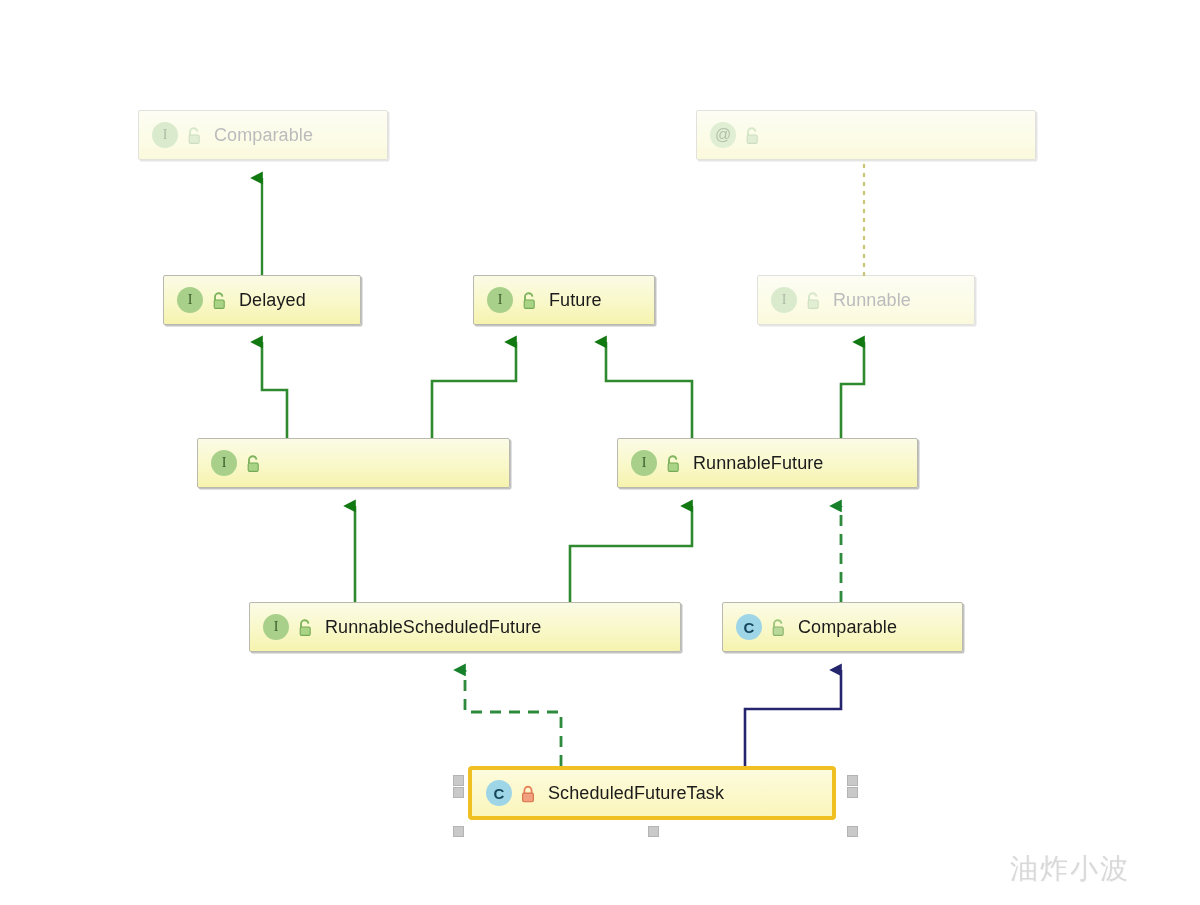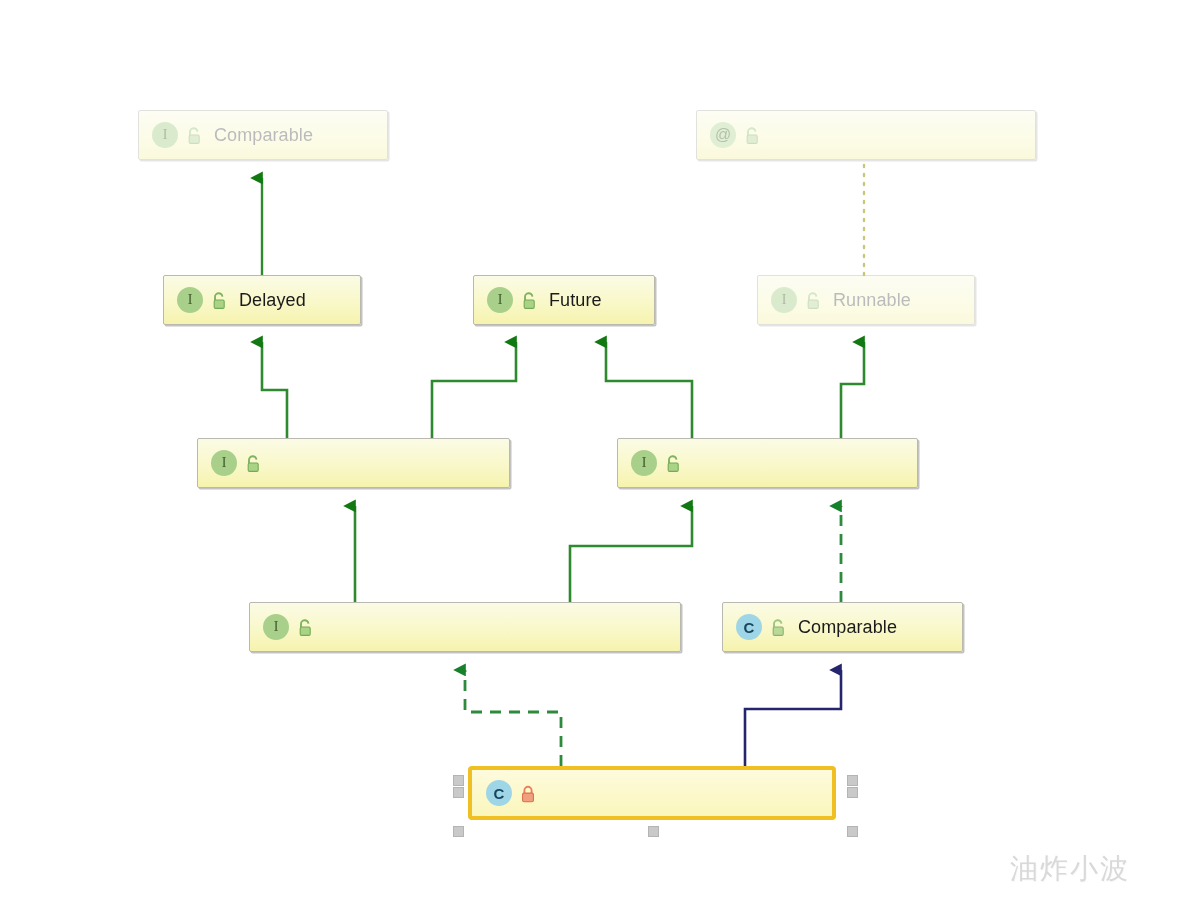--- a/index.html
+++ b/index.html
@@ -233,30 +233,32 @@
   </div>
 
   <div class="node" style="left:617px; top:438px; width:301px;">
     <span class="kind iface">I</span>
     <span class="lock">
       <svg viewBox="0 0 18 20" width="18" height="20">
         <path d="M5,9 V6.2 A3.6,3.6 0 0 1 12.4,5.6" fill="none" stroke="#7fb45e" stroke-width="1.9"></path>
         <rect x="4.2" y="9" width="10" height="8.4" rx="1.4" fill="#a9d486" stroke="#74a955" stroke-width="1.1"></rect>
       </svg>
     </span>
+    <span class="nlabel">RunnableFuture</span>
   </div>
 
   <div class="node" style="left:249px; top:602px; width:432px;">
     <span class="kind iface">I</span>
     <span class="lock">
       <svg viewBox="0 0 18 20" width="18" height="20">
         <path d="M5,9 V6.2 A3.6,3.6 0 0 1 12.4,5.6" fill="none" stroke="#7fb45e" stroke-width="1.9"></path>
         <rect x="4.2" y="9" width="10" height="8.4" rx="1.4" fill="#a9d486" stroke="#74a955" stroke-width="1.1"></rect>
       </svg>
     </span>
+    <span class="nlabel">RunnableScheduledFuture</span>
   </div>
 
   <div class="node" style="left:722px; top:602px; width:241px;">
     <span class="kind cls">C</span>
     <span class="lock">
       <svg viewBox="0 0 18 20" width="18" height="20">
         <path d="M5,9 V6.2 A3.6,3.6 0 0 1 12.4,5.6" fill="none" stroke="#9ec77e" stroke-width="1.9"></path>
         <rect x="4.2" y="9" width="10" height="8.4" rx="1.4" fill="#b9d99a" stroke="#8ab36a" stroke-width="1.1"></rect>
       </svg>
     </span>
@@ -264,17 +266,18 @@
   </div>
 
   <div class="node selected" style="left:468px; top:766px; width:368px; height:54px;">
     <span class="kind cls">C</span>
     <span class="lock">
       <svg viewBox="0 0 18 20" width="18" height="20">
         <path d="M5.4,9.3 V6.4 A3.6,3.6 0 0 1 12.6,6.4 V9.3" fill="none" stroke="#e8825a" stroke-width="1.9"></path>
         <rect x="3.6" y="9.1" width="10.8" height="8.6" rx="1.5" fill="#f0a07e" stroke="#d9714a" stroke-width="1.1"></rect>
       </svg>
     </span>
+    <span class="nlabel">ScheduledFutureTask</span>
   </div>
 
   <div class="watermark" style="left:1010px; top:850px;">油炸小波</div>
 
 </div>
 
 </body></html>

